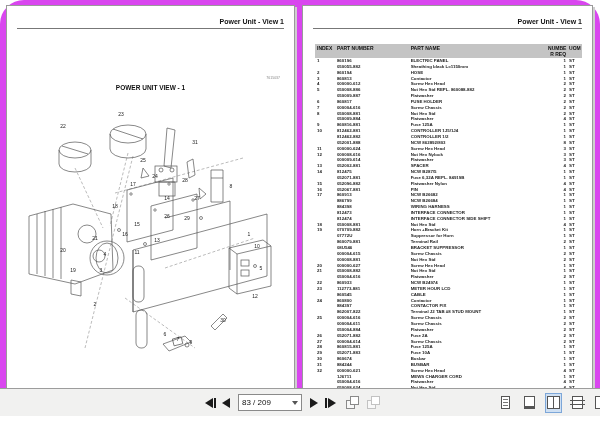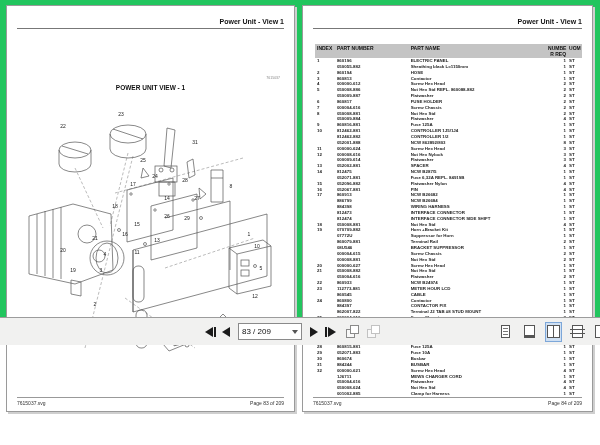--- a/index.html
+++ b/index.html
@@ -1,18 +1,18 @@
 <!DOCTYPE html>
 <html><head>
 <meta charset="utf-8">
 <style>
   * { margin:0; padding:0; box-sizing:border-box; }
   html,body { width:600px; height:445px; overflow:hidden; background:#ffffff;
     font-family:"Liberation Sans", sans-serif; }
-  .viewer { position:relative; width:600px; height:345px; background:#22c55e; }
+  .viewer { position:relative; width:600px; height:416px; background:#d946ef;border-radius:24px; }
 
   
   .page { position:absolute; top:5px; background:#ffffff; border:1px solid #9a9a9a;
     box-shadow:2px 2px 0 #cfcfcf; }
   .page-left  { left:6px;  width:289px; height:407px; }
   .page-right { left:302px; width:291px; height:407px; }
 
   .page-header { position:absolute; top:12px; left:10px; right:10px; text-align:right;
     font-size:7px; font-weight:bold; color:#111; border-bottom:1px solid #777;
     padding-bottom:3px; }

